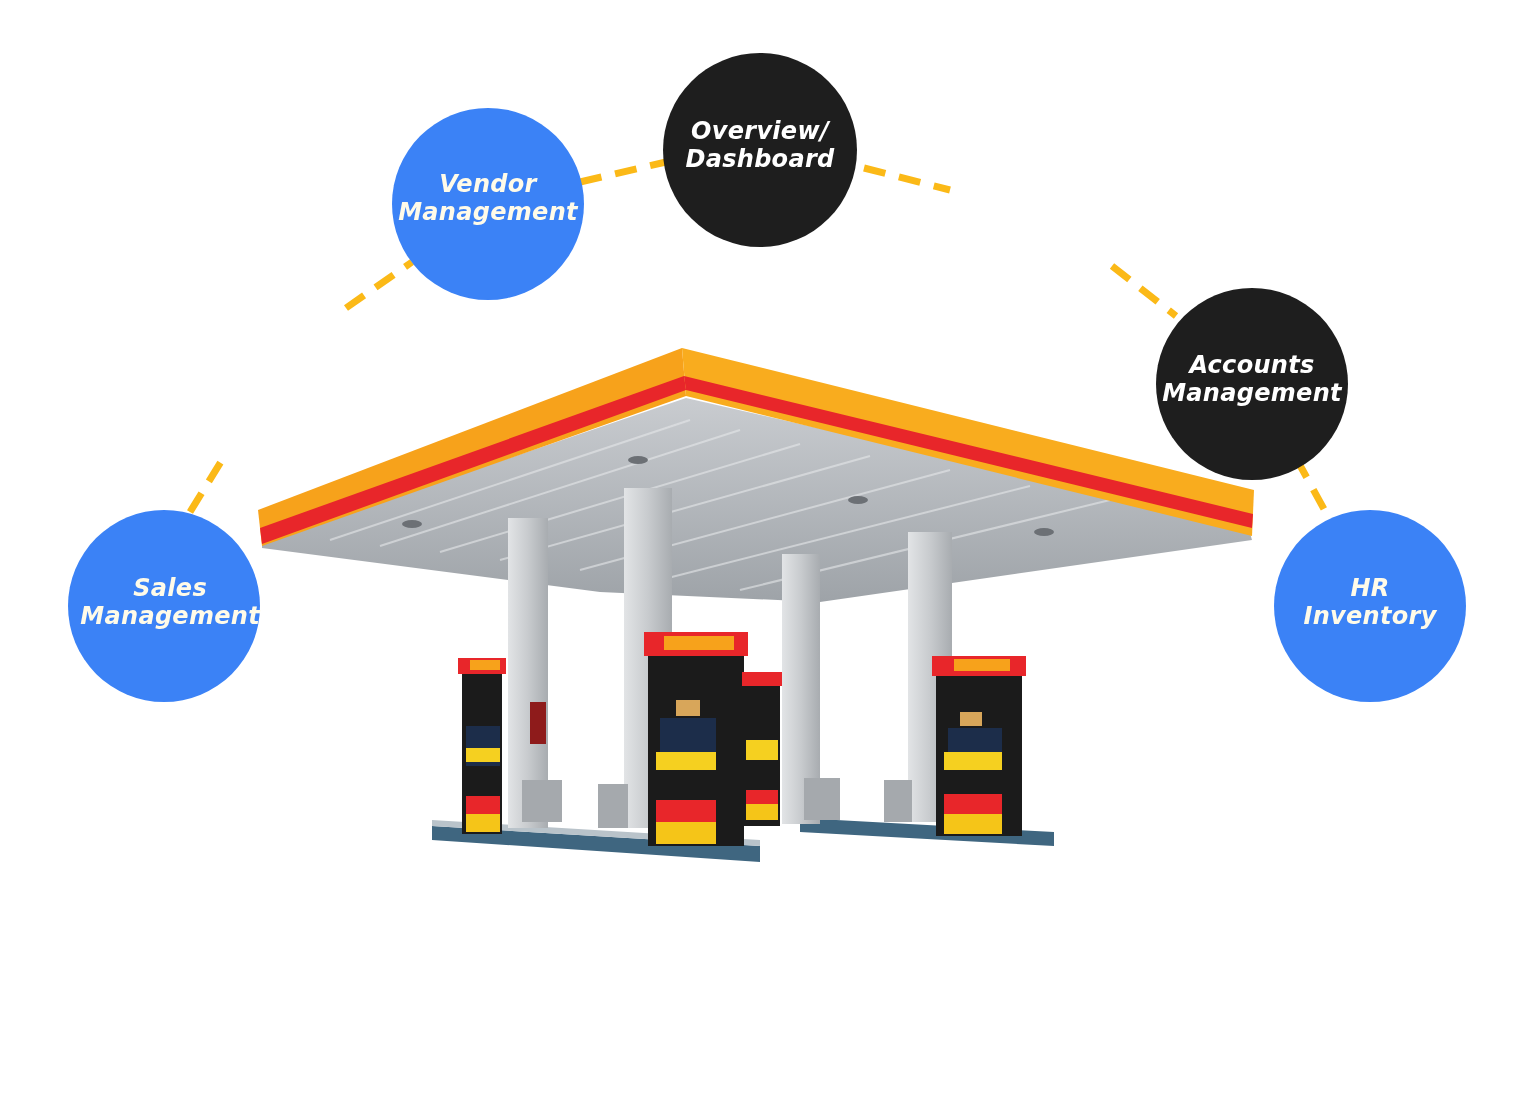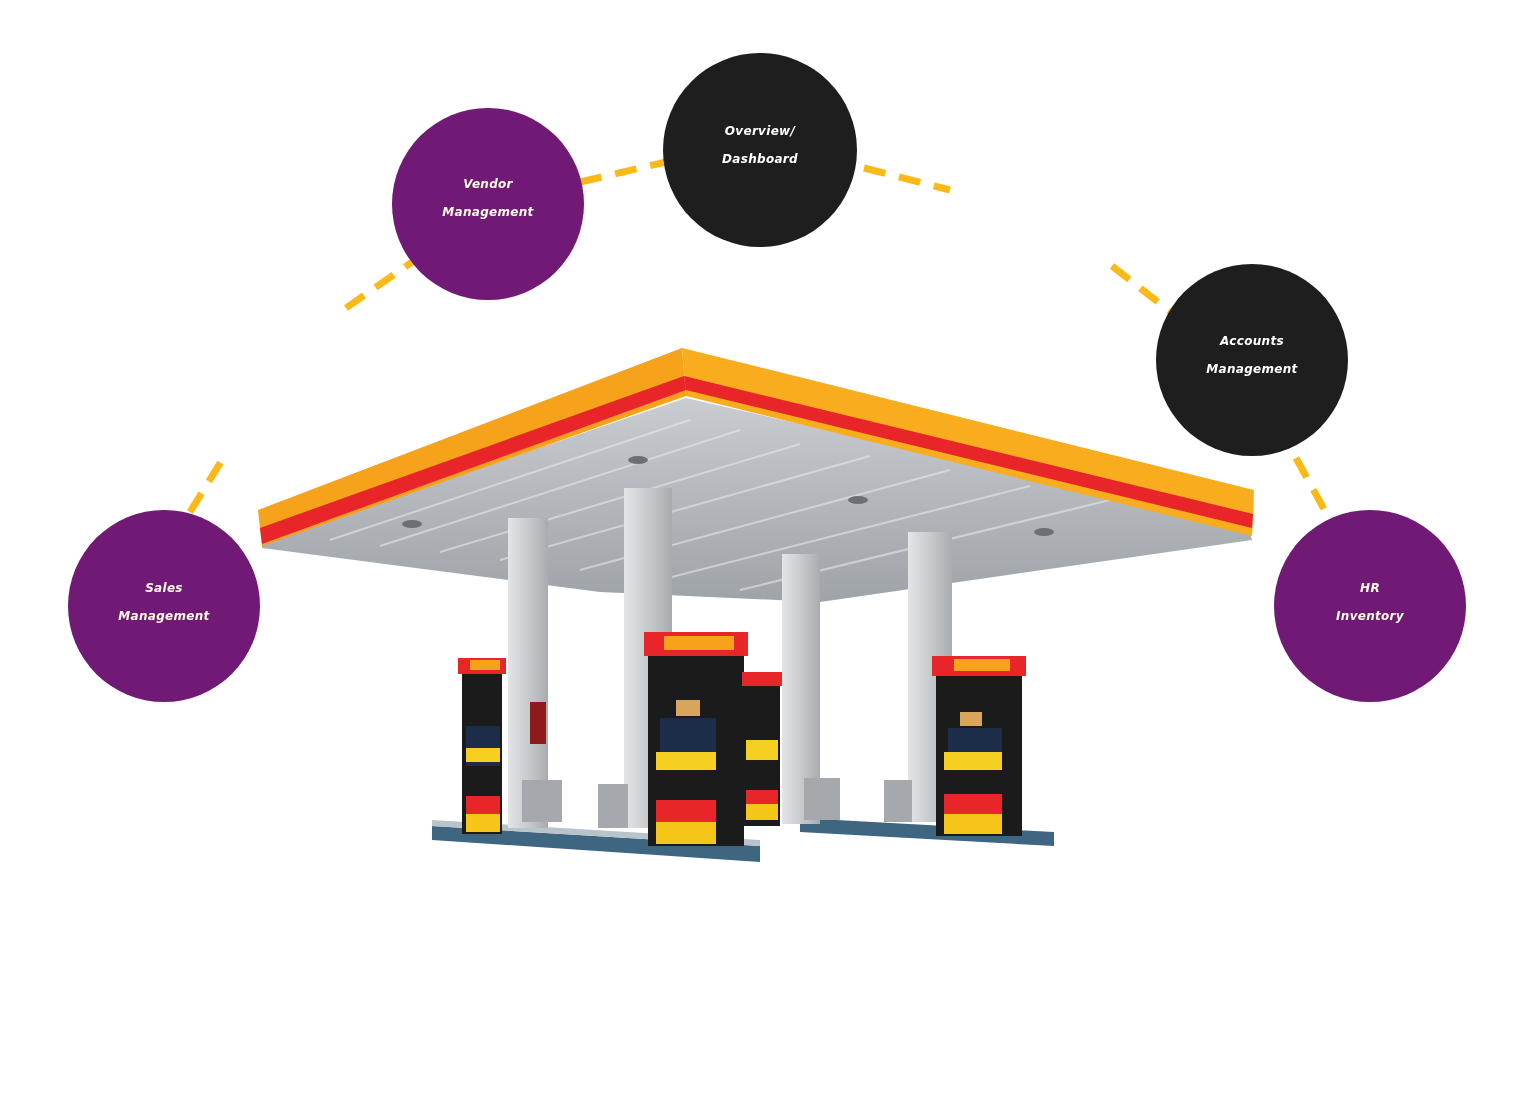--- a/index.html
+++ b/index.html
@@ -1,31 +1,31 @@
 <!DOCTYPE html>
 <html><head>
 <meta charset="utf-8">
 <style>
   html, body { margin: 0; padding: 0; background: #ffffff; }
   body { width: 1536px; height: 1107px; position: relative; overflow: hidden;
          font-family: "DejaVu Sans", sans-serif; }
   #stage { position: absolute; left: 0; top: 0; width: 1536px; height: 1107px; }
   .node { position: absolute; width: 192px; height: 192px; border-radius: 50%;
           display: flex; align-items: center; justify-content: center; text-align: center;
-          color: #ffffff; font-style: italic; font-weight: bold; font-size: 12px; line-height: 28px;
+          color: #ffffff; font-style: italic; font-weight: bold; font-size: 24px; line-height: 28px;
           letter-spacing: 0.3px; cursor: pointer; }
-  .node.yellow { background: #701a75; color: #fffbe9; }
+  .node.yellow { background: #3b82f6; color: #fffbe9; }
   .node.black { background: #1e1e1e; }
   .node span { display: block; white-space: pre-line; padding-bottom: 8px; }
-  #n-sales { left: 68px; top: 510px; }
+  #n-sales { left: 68px; top: 510px; justify-content: flex-end; }
   #n-reporting { left: 180px; top: 276px; }
   #n-vendor { left: 392px; top: 108px; }
   #n-overview { left: 663px; top: 53px; width: 194px; height: 194px; }
   #n-inventory { left: 946px; top: 107px; }
-  #n-accounts { left: 1156px; top: 264px; }
+  #n-accounts { left: 1156px; top: 288px; }
   #n-hr { left: 1274px; top: 510px; }
 </style>
 </head>
 <body>
 
 <div id="stage">
 
   <svg width="1536" height="1107" style="position:absolute;left:0;top:0">
     <g stroke="#FBB917" stroke-width="7" stroke-dasharray="22 14" fill="none">
       <line x1="190" y1="512" x2="222" y2="460"></line>

